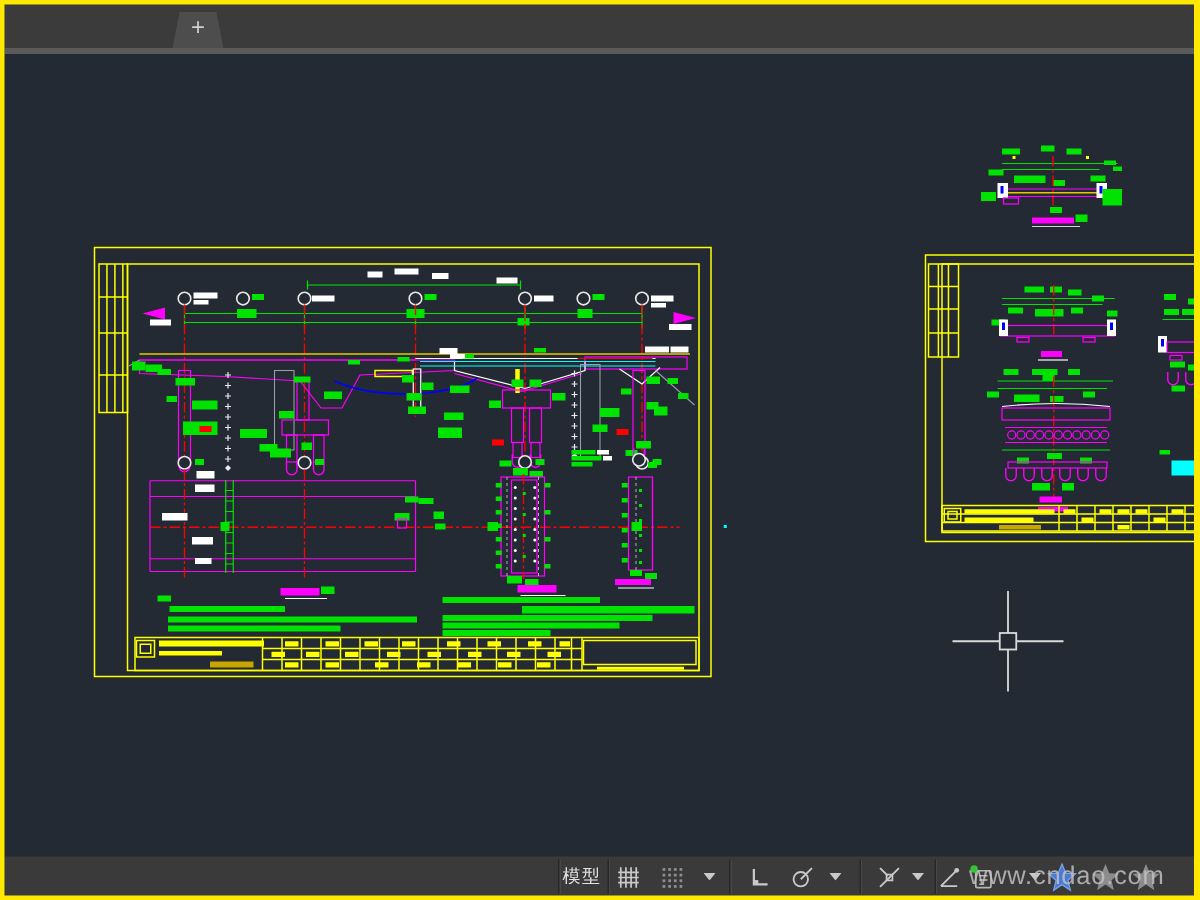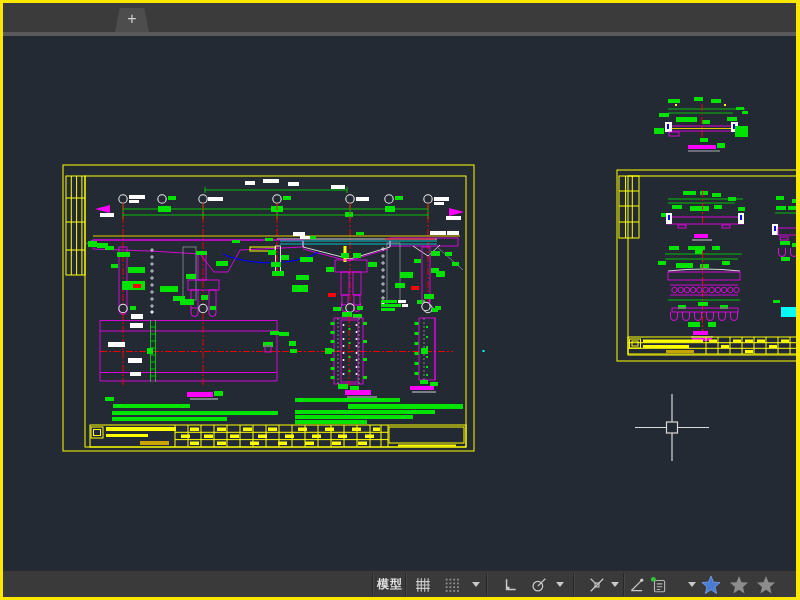--- a/index.html
+++ b/index.html
@@ -14,21 +14,21 @@
        background:linear-gradient(#585858,#454545);
        clip-path:polygon(0 0,88% 0,100% 100%,0 100%);display:flex;align-items:center;}
   .tab-label{color:#d6d6d6;font-size:13px;padding-left:2px;white-space:nowrap;letter-spacing:1px;}
   .tab-close{color:#9c9c9c;font-size:12px;margin-left:6px;line-height:12px;}
   .plus-tab{position:absolute;left:112px;top:5px;width:34px;height:24px;background:#4d4d4d;
        clip-path:polygon(14% 0,86% 0,100% 100%,0 100%);
        color:#cfcfcf;font-size:16px;text-align:center;line-height:22px;}
   
   .statusbar{position:absolute;left:3px;right:4px;top:570px;height:27px;background:#3a3a3a;
        border-top:1px solid #2a2a2a;z-index:10;}
-  .sb{position:absolute;top:0;height:27px;display:flex;align-items:center;justify-content:center;font-weight:bold;}
+  .sb{position:absolute;top:0;height:27px;display:flex;align-items:center;}
   .sbsep{position:absolute;top:2px;width:1px;height:23px;background:#282828;border-right:1px solid #474747;}
   .sb-label{color:#e2e2e2;font-size:12px;letter-spacing:1px;}
   .wmark{position:absolute;left:643px;top:3px;color:#c4c4c4;opacity:.82;font-size:17px;
        letter-spacing:.5px;white-space:nowrap;z-index:6;}
   .icn{display:block;}
   svg.canvas-svg{position:absolute;left:0;top:0;z-index:1;}
   
   .fg{fill:#00e300;} .fw{fill:#ffffff;} .fy{fill:#ffff00;} .fm{fill:#ff00ff;}
   .fr{fill:#ff0000;} .fc{fill:#00ffff;} .fyd{fill:#c8a500;}
   .sg{stroke:#00e300;fill:none;stroke-width:.8;} .sm{stroke:#ff00ff;fill:none;stroke-width:.8;}
@@ -661,15 +661,16 @@
   <div class="sb" style="left:723px;width:26px">
     <svg class="icn" width="22" height="20" viewBox="0 0 20 19">
       <use href="#star" fill="#9b9b9b" opacity="0.85"></use>
     </svg>
   </div>
   <div class="sb" style="left:750px;width:26px">
     <svg class="icn" width="22" height="20" viewBox="0 0 20 19">
       <use href="#star" fill="#9b9b9b" opacity="0.85"></use>
     </svg>
   </div>
+  <span class="wmark">www.cndao.com</span>
 </div>
 
 <div class="screen-frame"></div>
 
 </body></html>

